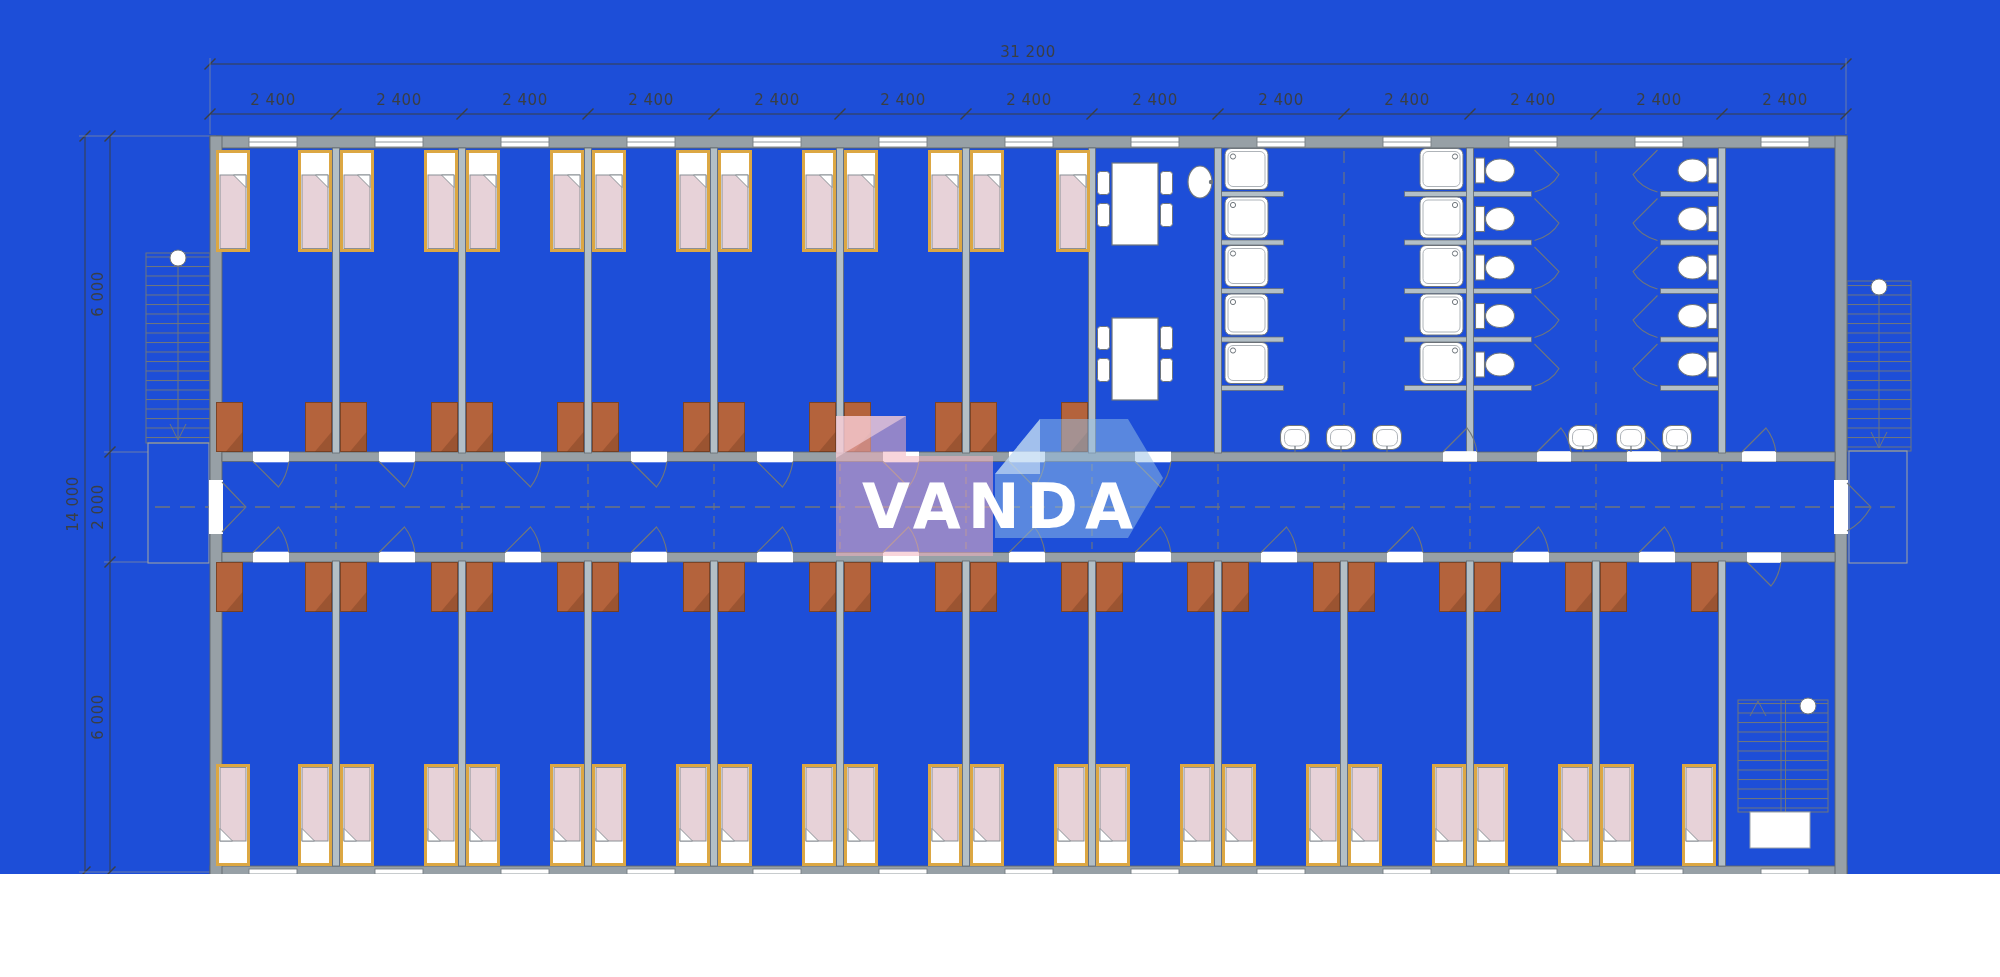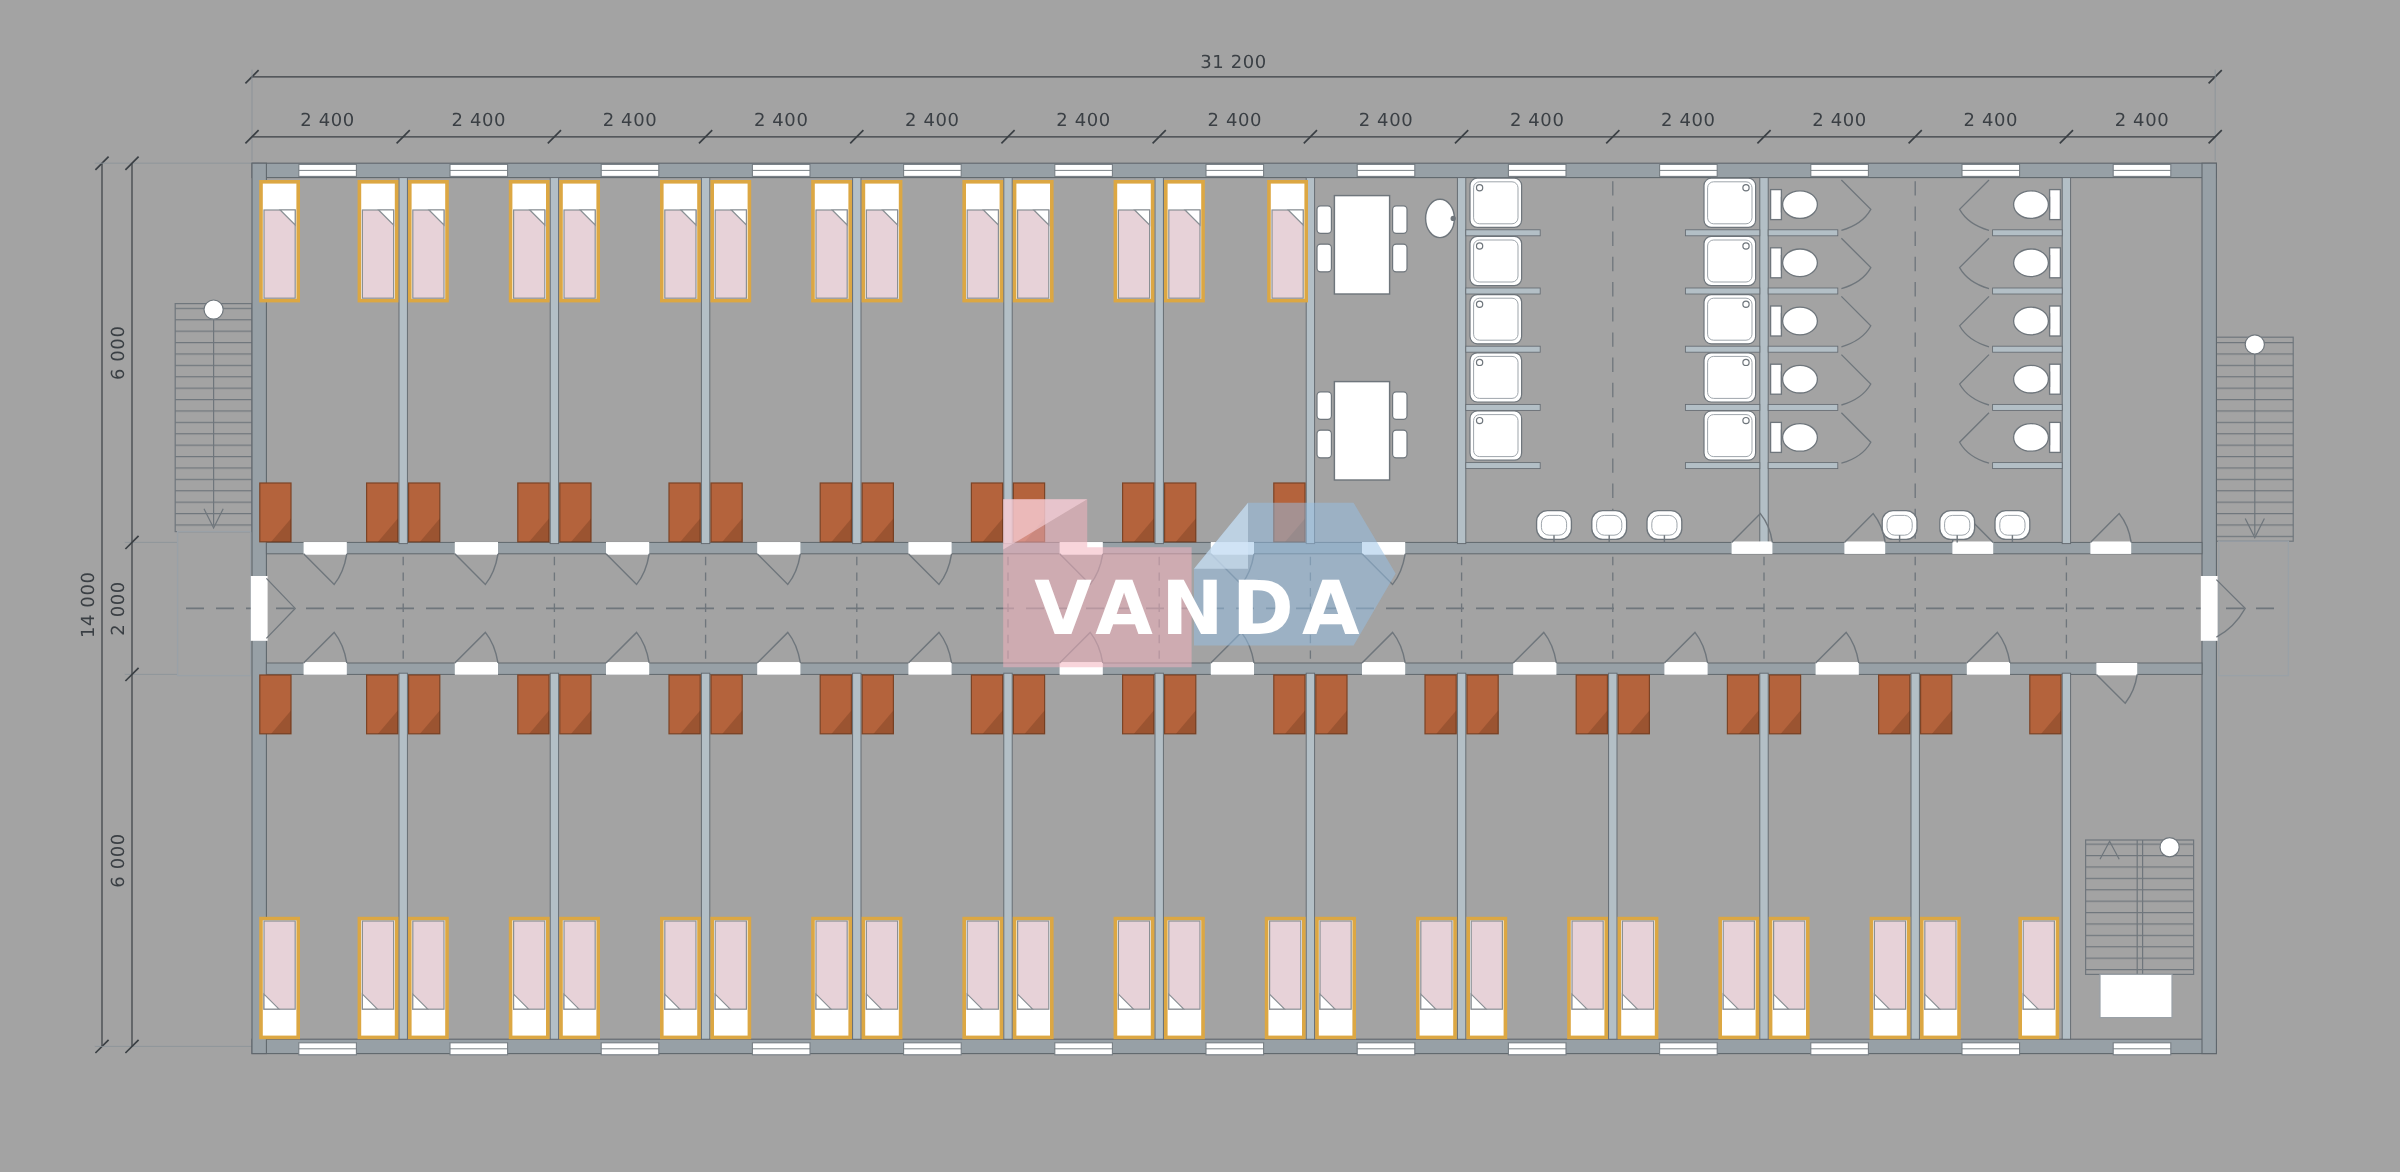--- a/index.html
+++ b/index.html
@@ -1,16 +1,16 @@
 <!DOCTYPE html>
 <html><head>
 <meta charset="utf-8">
 <style>
   html,body{margin:0;padding:0;background:#ffffff;}
-  .page{width:2000px;height:977px;background:#a3a3a3;position:relative;overflow:hidden;}
+  .page{width:2000px;height:874px;background:#1d4ed8;position:relative;overflow:hidden;}
   svg{display:block;}
   .dim{font-family:"DejaVu Sans",sans-serif;font-size:15px;fill:#3a3f44;letter-spacing:0.5px;}
   .dim-v{font-family:"DejaVu Sans",sans-serif;font-size:15px;fill:#3a3f44;letter-spacing:0.5px;}
   .logo-text{font-family:"DejaVu Sans",sans-serif;font-weight:bold;font-size:62px;fill:#ffffff;letter-spacing:7px;}
 </style>
 </head>
 <body>
 
 <div class="page">
 <svg width="2000" height="977" viewBox="0 0 2000 977">

